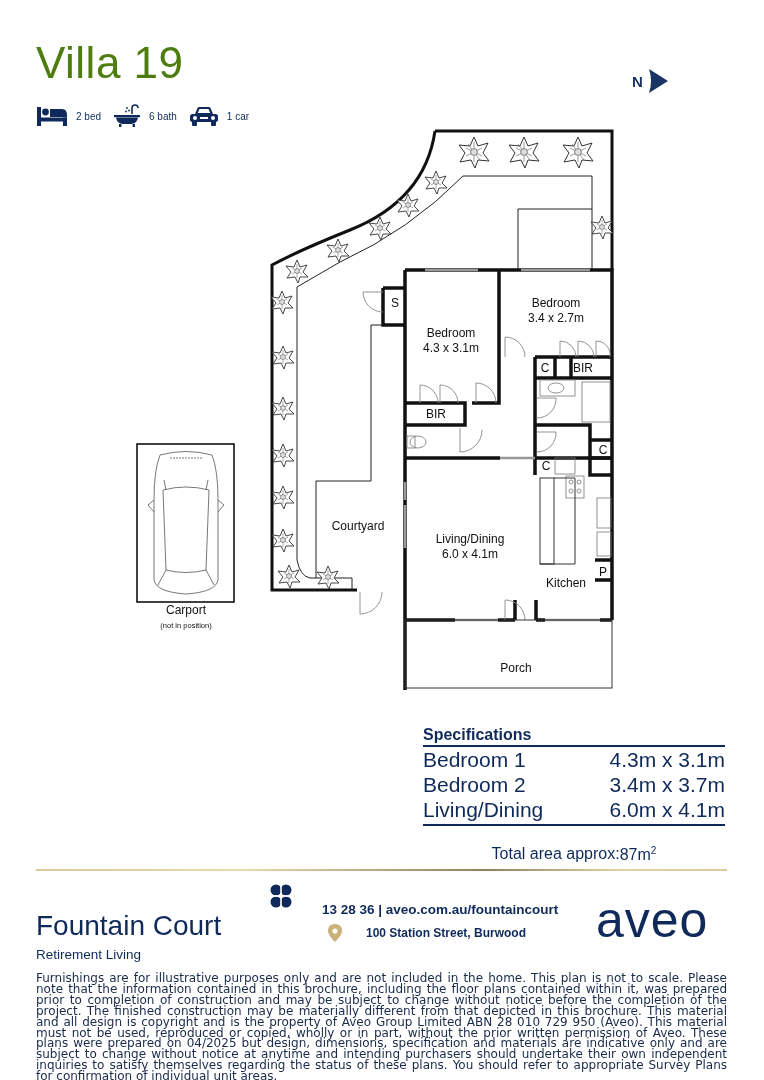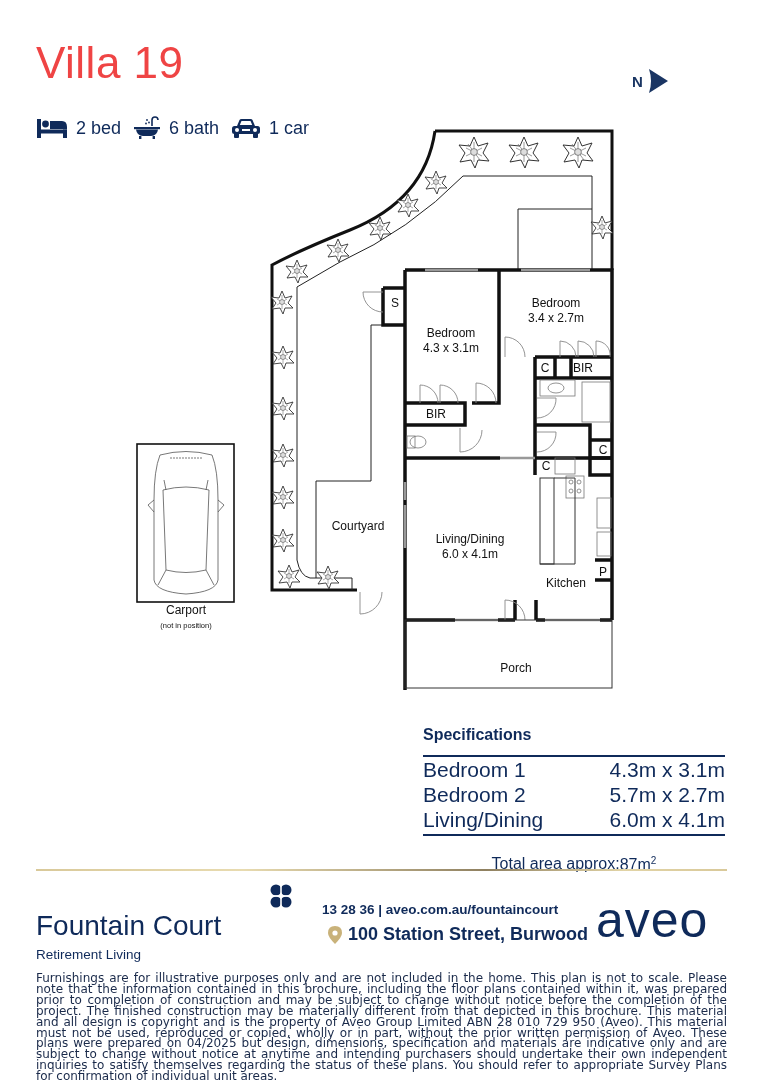--- a/index.html
+++ b/index.html
@@ -1,37 +1,37 @@
 <!DOCTYPE html>
 <html><head>
 <meta charset="utf-8">
 <style>
   html, body { margin:0; padding:0; background:#ffffff; }
   body { width:764px; height:1080px; position:relative; overflow:hidden; font-family:"Liberation Sans", sans-serif; color:#0f2a5a; }
-  .title { position:absolute; left:36px; top:36px; font-size:44px; font-weight:400; color:#ef4444; letter-spacing:0.5px; line-height:54px; }
-  .features { position:absolute; left:36px; top:116px; display:flex; align-items:center; gap:12px; font-size:18px; color:#0f2a5a; }
+  .title { position:absolute; left:36px; top:36px; font-size:44px; font-weight:400; color:#4d7c0f; letter-spacing:0.5px; line-height:54px; }
+  .features { position:absolute; left:36px; top:104px; display:flex; align-items:center; gap:12px; font-size:10px; color:#0f2a5a; }
   .feat { display:flex; align-items:center; gap:8px; }
   .feat svg { display:block; }
   .north { position:absolute; left:632px; top:68px; display:flex; align-items:center; gap:4px; }
   .north-label { font-weight:700; font-size:15px; color:#1a3563; }
   .plan { position:absolute; left:0; top:0; }
   .plan text { font-family:"Liberation Sans", sans-serif; fill:#111; }
   .specs { position:absolute; left:423px; top:726px; width:302px; }
-  .specs-title { font-weight:700; font-size:16px; color:#0f2a5a; padding-bottom:11px; border-bottom:2px solid #0f2a5a; }
+  .specs-title { font-weight:700; font-size:16px; color:#0f2a5a; padding-bottom:1px; border-bottom:2px solid #0f2a5a; }
   .spec-row { display:flex; justify-content:space-between; font-size:21px; color:#0f2a5a; height:25px; line-height:25px; }
   .spec-row:first-of-type { margin-top:1px; }
   .spec-total { display:flex; justify-content:center; font-size:16px; font-weight:400; color:#0f2a5a; border-top:2px solid #0f2a5a; padding-top:19px; margin-top:2px; }
   .spec-total sup { font-size:10px; }
   .gold-line { position:absolute; left:36px; top:869px; width:691px; height:2px; background:linear-gradient(90deg,#d9c99a,#e8dbb0 30%,#8f8060 65%,#e2d4a6 85%,#d9c99a); }
   .brand { position:absolute; left:36px; top:882px; }
   .brand-name { font-size:28px; color:#0f2a5a; line-height:40px; margin-top:24px; }
   .brand-sub { font-size:13.5px; color:#0f2a5a; margin-top:1px; }
   .clover { position:absolute; left:230px; top:2px; }
   .contact { position:absolute; left:322px; top:902px; font-weight:700; color:#0f2a5a; font-size:13.5px; }
-  .contact-line2 { display:flex; align-items:center; gap:6px; margin-top:7px; margin-left:6px; font-size:18px; }
+  .contact-line2 { display:flex; align-items:center; gap:24px; margin-top:7px; margin-left:6px; font-size:12px; }
   .aveo { position:absolute; left:596px; top:892px; font-size:50px; color:#0f2a5a; letter-spacing:1px; line-height:56px;text-align:right; }
   .disclaimer { position:absolute; left:36px; top:973px; width:691px; font-family:"DejaVu Sans", sans-serif; font-size:12px; line-height:10.9px; color:#1a2a4a; text-align:justify; }
 </style>
 </head>
 <body>
 
 <div class="title">Villa 19</div>
 
 <div class="features">
   <div class="feat">
@@ -220,21 +220,21 @@
 </svg>
 
 <div class="specs">
   <div class="specs-title">Specifications</div>
   <div class="spec-row">
     <span>Bedroom 1</span>
     <span>4.3m x 3.1m</span>
   </div>
   <div class="spec-row">
     <span>Bedroom 2</span>
-    <span>5.7m x 2.7m</span>
+    <span>3.4m x 3.7m</span>
   </div>
   <div class="spec-row">
     <span>Living/Dining</span>
     <span>6.0m x 4.1m</span>
   </div>
   <div class="spec-total">
     <span>Total area approx:</span>
     <span><span>87m</span><sup>2</sup></span>
   </div>
 </div>

